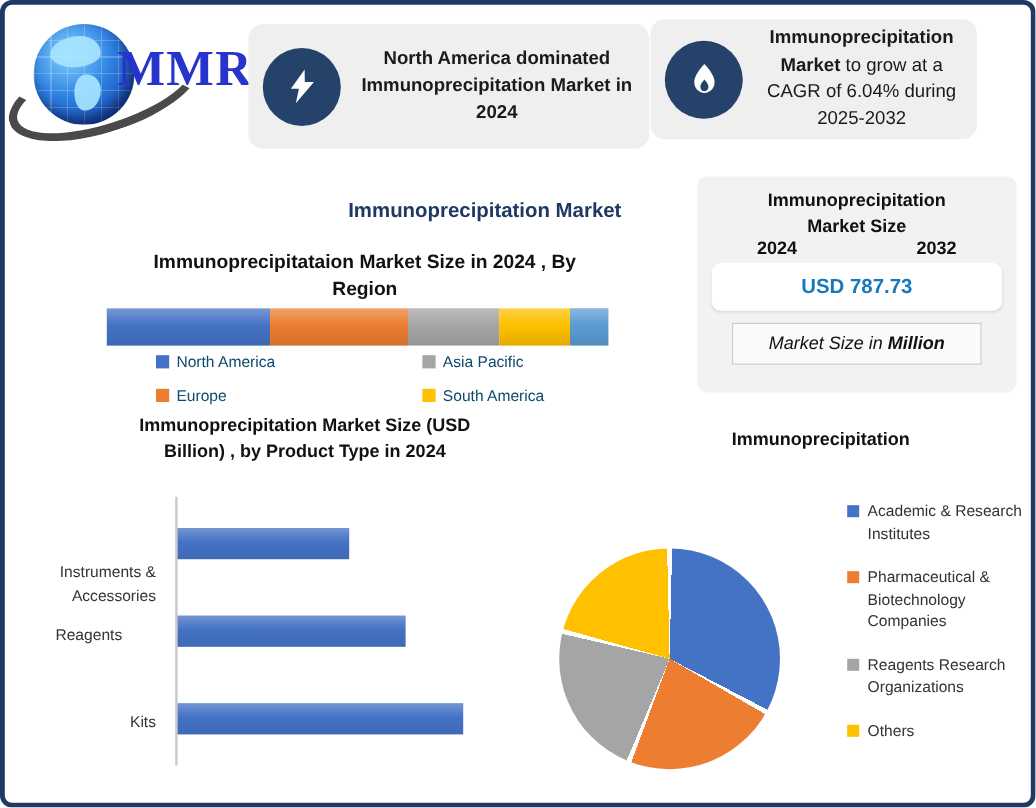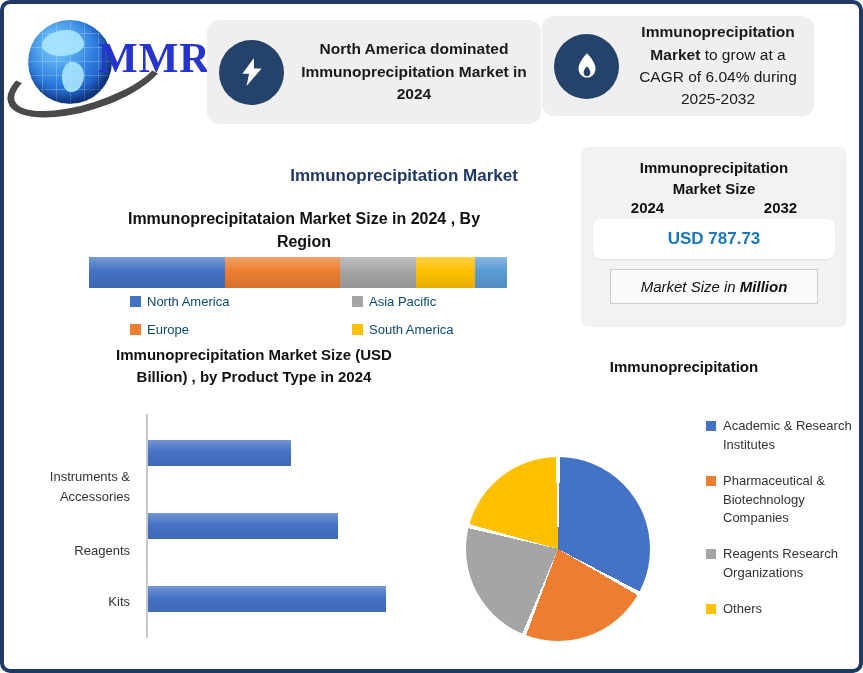--- a/index.html
+++ b/index.html
@@ -59,21 +59,21 @@
     box-shadow:0 1px 2px rgba(0,0,0,.08);}
   .note-box{margin:10px 29px 0;height:33px;line-height:33px;border:1px solid #CDCDCD;
     background:#FAFAFA;text-align:center;font-size:15px;color:#111;font-style:italic;}
 
   
   .prod-title{position:absolute;left:50px;top:340px;width:400px;text-align:center;
     font-size:15px;font-weight:bold;color:#111;line-height:1.45;}
   .prod-axis{position:absolute;left:142px;top:410px;width:2px;height:224px;background:#C9C9C9;}
   .prod-label{position:absolute;left:14px;width:112px;text-align:right;font-size:13px;
     color:#333;line-height:1.55;}
-  .pl0{top:431px;margin-top:32px;} .pl1{top:537px;} .pl2{top:588px;}
+  .pl0{top:431px;margin-top:32px;} .pl1{top:515px;text-align:center;} .pl2{top:588px;}
   .prod-bar{position:absolute;left:144px;height:26px;
     background:linear-gradient(180deg, rgba(255,255,255,.25), rgba(255,255,255,0) 45%, rgba(0,0,0,.08)), #4472C4;}
   .pb0{top:436px;} .pb1{top:509px;} .pb2{top:582px;}
 
   
   .pie-title{position:absolute;left:515px;top:352px;width:330px;text-align:center;
     font-size:15px;font-weight:bold;color:#111;line-height:1.45;}
   .pie{position:absolute;left:462px;top:453px;width:184px;height:184px;border-radius:50%;}
   .pie-legend{position:absolute;left:702px;top:413px;width:158px;display:flex;
     flex-direction:column;gap:17px;font-size:13px;color:#333;line-height:1.45;}

